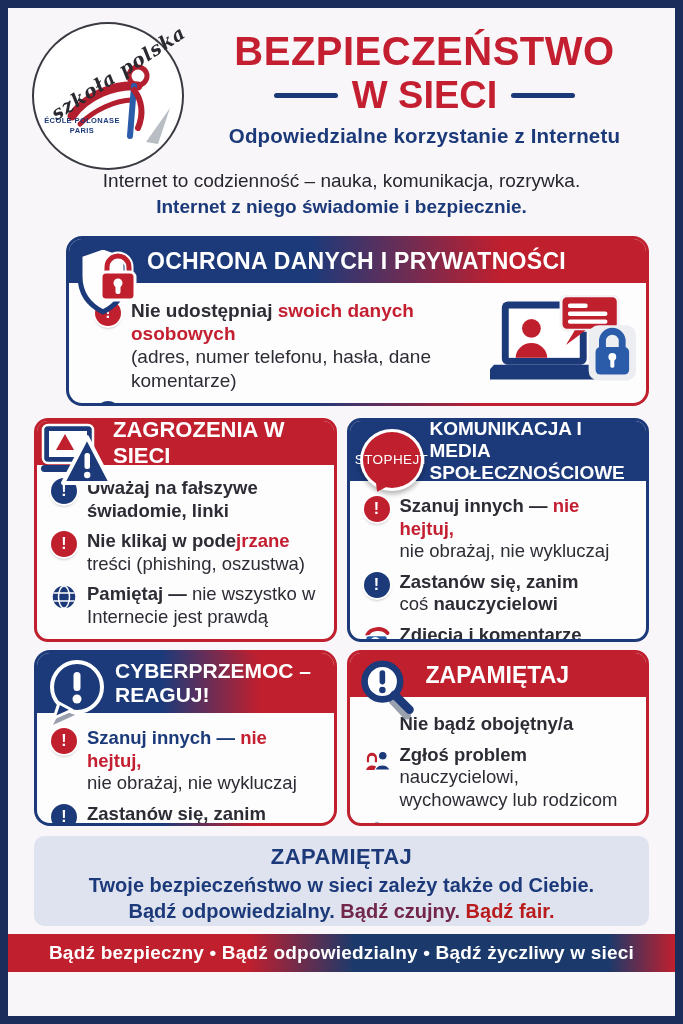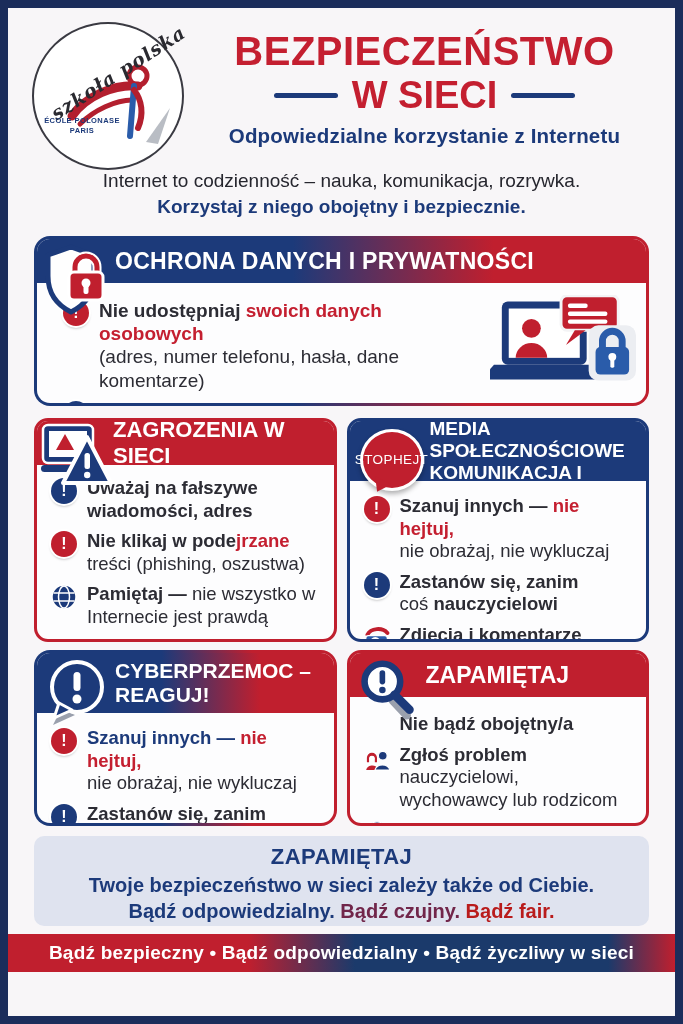--- a/index.html
+++ b/index.html
@@ -30,21 +30,21 @@
   .grad-wrap{background:linear-gradient(90deg,#1c3a7a 0%,#1c3a7a 42%,#c01f2e 72%,#c01f2e 100%);border-radius:16px;padding:3px;box-sizing:border-box;}
   .card-inner{background:#fdfdfe;border-radius:13px;overflow:hidden;position:relative;height:100%;box-sizing:border-box;}
   .card{position:relative;border-radius:14px;background:#fdfdfe;overflow:hidden;box-sizing:border-box;}
   .bred{border:3px solid #c01f2e;}
   .bblue{border:3px solid #1c3a7a;}
   .card-header{display:flex;flex-direction:column;justify-content:center;color:#fff;font-weight:800;box-sizing:border-box;}
   .hdr-grad{background:linear-gradient(90deg,#1c3a7a 0%,#1c3a7a 42%,#c01f2e 75%);}
   .hdr-red{background:#c01f2e;}
   .hdr-navy{background:#1c3a7a;}
   
-  .sec1{height:170px;margin-bottom:12px;}
+  .sec1{height:170px;margin-bottom:12px;margin-left:32px;}
   .sec1 .card-header{height:44px;padding-left:78px;font-size:23px;letter-spacing:.3px;}
   .sec1-body{display:flex;padding:8px 8px 6px 12px;}
   .sec1-bullets{flex:1;}
   .sec1-art{flex:0 0 148px;padding-top:4px;}
   .shield-icon{position:absolute;left:8px;top:5px;}
   
   .grid{display:grid;grid-template-columns:1fr 1fr;gap:10px;}
   .grid1{margin-bottom:8px;}
   .grid1 > *{height:224px;}
   .grid2{margin-bottom:10px;}
@@ -111,21 +111,21 @@
         <span class="dash"></span>
         <span class="title2">W SIECI</span>
         <span class="dash"></span>
       </div>
       <div class="subtitle">Odpowiedzialne korzystanie z Internetu</div>
     </div>
   </div>
 
   <div class="intro">
     <div class="intro1">Internet to codzienność – nauka, komunikacja, rozrywka.</div>
-    <div class="intro2">Korzystaj z niego obojętny i bezpiecznie.</div>
+    <div class="intro2">Internet z niego świadomie i bezpiecznie.</div>
   </div>
 
   <div class="content">
 
     <div class="grad-wrap sec1">
       <div class="card-inner">
         <div class="card-header hdr-grad">
           <span>OCHRONA DANYCH I PRYWATNOŚCI</span>
         </div>
         <svg class="shield-icon" width="64" height="74" viewBox="0 0 64 74">
@@ -185,21 +185,21 @@
           <rect x="8" y="8" width="38" height="26" fill="#fff"></rect>
           <path d="M24 11 l9 16 h-18 Z" fill="#c01f2e"></path>
           <rect x="0" y="42" width="58" height="7" rx="3.5" fill="#1c3a7a"></rect>
           <path d="M46 14 L70 60 H22 Z" fill="#1c3a7a" stroke="#fff" stroke-width="4" stroke-linejoin="round"></path>
           <rect x="43.5" y="30" width="5.5" height="16" rx="2.5" fill="#fff"></rect>
           <circle cx="46.2" cy="52" r="3.2" fill="#fff"></circle>
         </svg>
         <div class="bullet" style="margin-top:12px;">
           <span class="badge badge-blue">!</span>
           <span class="btext">
-            <span class="b-bold">Uważaj na fałszywe wiadomości, adres</span>
+            <span class="b-bold">Uważaj na fałszywe świadomie, linki</span>
           </span>
         </div>
         <div class="bullet">
           <span class="badge badge-red">!</span>
           <span class="btext">
             <span class="b-darkbold">Nie klikaj w pode</span><span class="b-red">jrzane</span>
             <span class="b-reg" style="display:block;">treści (phishing, oszustwa)</span>
           </span>
         </div>
         <div class="bullet">
@@ -212,22 +212,22 @@
             </svg>
           </span>
           <span class="btext">
             <span class="b-bold">Pamiętaj — </span><span class="b-reg">nie wszystko w Internecie jest prawdą</span>
           </span>
         </div>
       </div>
 
       <div class="card bblue sec3">
         <div class="card-header hdr-navy">
+          <span>KOMUNIKACJA I</span>
           <span>MEDIA SPOŁECZNOŚCIOWE</span>
-          <span>KOMUNIKACJA I</span>
         </div>
         <div class="stopbadge">
           <span>STOP</span>
           <span>HEJT</span>
         </div>
         <div class="bullet" style="margin-top:14px;">
           <span class="badge badge-red">!</span>
           <span class="btext">
             <span class="b-darkbold">Szanuj innych — </span><span class="b-red">nie hejtuj,</span>
             <span class="b-reg" style="display:block;">nie obrażaj, nie wykluczaj</span>

